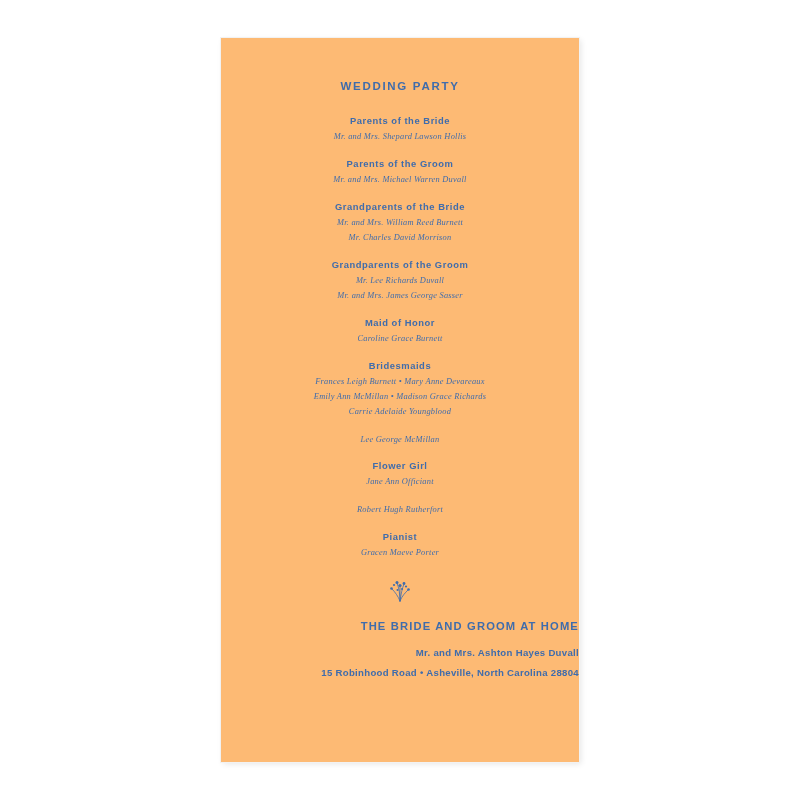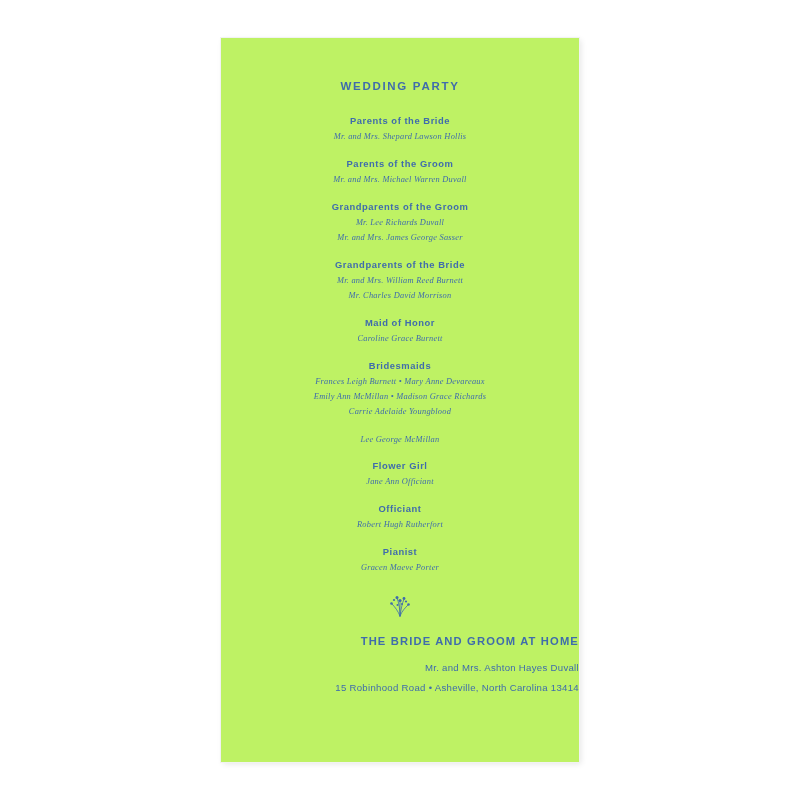--- a/index.html
+++ b/index.html
@@ -18,21 +18,21 @@
     width: 800px;
     height: 800px;
     background: #ffffff;
   }
   .card {
     position: absolute;
     left: 221px;
     top: 38px;
     width: 358px;
     height: 724px;
-    background: #bef264;
+    background: #fdba74;
     box-shadow: 0 0 0 1px #f2f2f2, 2px 2px 6px rgba(0,0,0,0.10);
   }
   .inner {
     position: absolute;
     left: 0;
     top: 0;
     width: 358px;
     height: 724px;
     padding: 0;
     box-sizing: border-box;
@@ -86,21 +86,21 @@
     color: #3f6cac;
     font-size: 11.2px;
     font-weight: bold;
     letter-spacing: 1.15px;
     font-family: "Liberation Sans", sans-serif;
     margin-bottom: 11px;
   }
   .foot-line {
     color: #3f6cac;
     font-size: 9.6px;
-    font-weight: normal;
+    font-weight: bold;
     letter-spacing: 0.3px;
     font-family: "Liberation Sans", sans-serif;
     line-height: 2.0;
   }
 </style>
 </head>
 <body>
 
 <div class="stage">
   <div class="card">
@@ -114,29 +114,29 @@
           <div class="sec-head">Parents of the Bride</div>
           <div class="sec-line">Mr. and Mrs. Shepard Lawson Hollis</div>
         </div>
 
         <div class="section">
           <div class="sec-head">Parents of the Groom</div>
           <div class="sec-line">Mr. and Mrs. Michael Warren Duvall</div>
         </div>
 
         <div class="section">
+          <div class="sec-head">Grandparents of the Bride</div>
+          <div class="sec-line">Mr. and Mrs. William Reed Burnett</div>
+          <div class="sec-line">Mr. Charles David Morrison</div>
+        </div>
+
+        <div class="section">
           <div class="sec-head">Grandparents of the Groom</div>
           <div class="sec-line">Mr. Lee Richards Duvall</div>
           <div class="sec-line">Mr. and Mrs. James George Sasser</div>
-        </div>
-
-        <div class="section">
-          <div class="sec-head">Grandparents of the Bride</div>
-          <div class="sec-line">Mr. and Mrs. William Reed Burnett</div>
-          <div class="sec-line">Mr. Charles David Morrison</div>
         </div>
 
         <div class="section">
           <div class="sec-head">Maid of Honor</div>
           <div class="sec-line">Caroline Grace Burnett</div>
         </div>
 
         <div class="section">
           <div class="sec-head">Bridesmaids</div>
           <div class="sec-line">Frances Leigh Burnett  •  Mary Anne Devareaux</div>
@@ -148,21 +148,20 @@
           <div class="sec-line">Lee George McMillan</div>
         </div>
 
 
         <div class="section">
           <div class="sec-head">Flower Girl</div>
           <div class="sec-line">Jane Ann Officiant</div>
         </div>
 
         <div class="section">
-          <div class="sec-head">Officiant</div>
           <div class="sec-line">Robert Hugh Rutherfort</div>
         </div>
 
         <div class="section">
           <div class="sec-head">Pianist</div>
           <div class="sec-line">Gracen Maeve Porter</div>
         </div>
 
       </div>
 
@@ -185,18 +184,18 @@
             <circle cx="26" cy="12.5" r="1.1"></circle>
             <circle cx="22" cy="15" r="1"></circle>
             <circle cx="17.5" cy="16" r="1"></circle>
           </g>
         </svg>
       </div>
 
       <div class="footer">
         <div class="foot-title">THE BRIDE AND GROOM AT HOME</div>
         <div class="foot-line">Mr. and Mrs. Ashton Hayes Duvall</div>
-        <div class="foot-line">15 Robinhood Road  •  Asheville, North Carolina 13414</div>
+        <div class="foot-line">15 Robinhood Road  •  Asheville, North Carolina 28804</div>
       </div>
 
     </div>
   </div>
 </div>
 
 </body></html>

